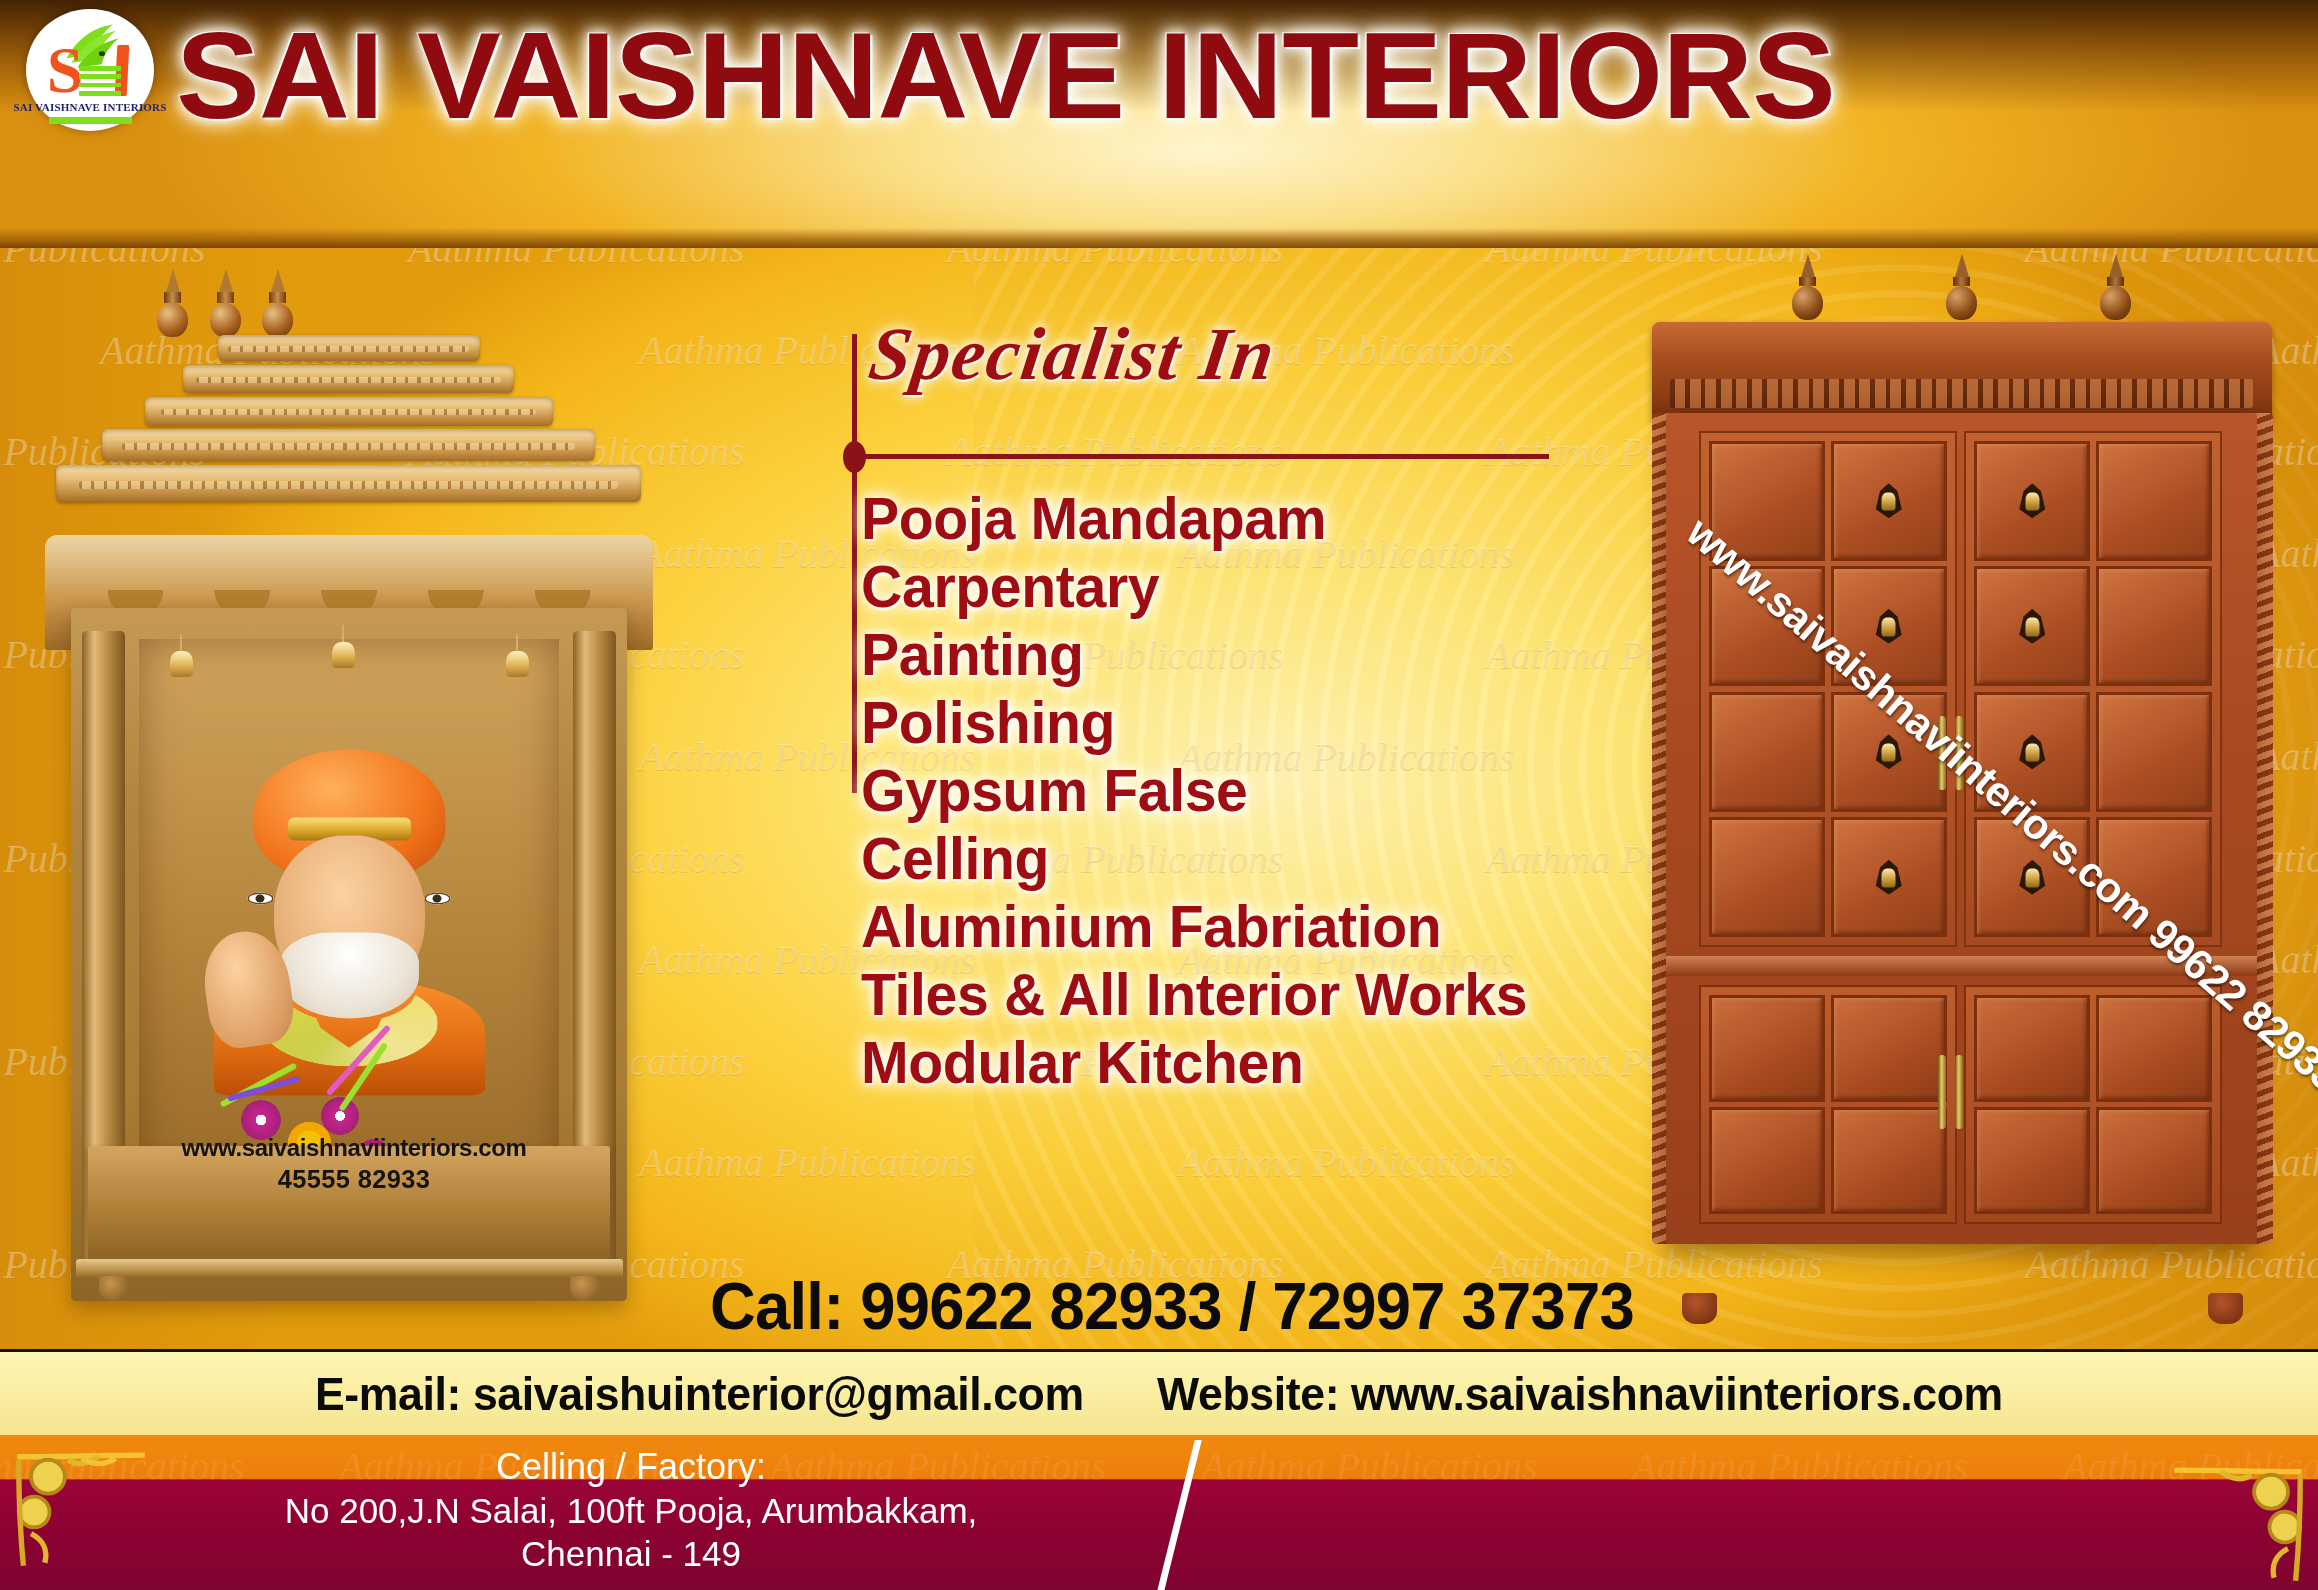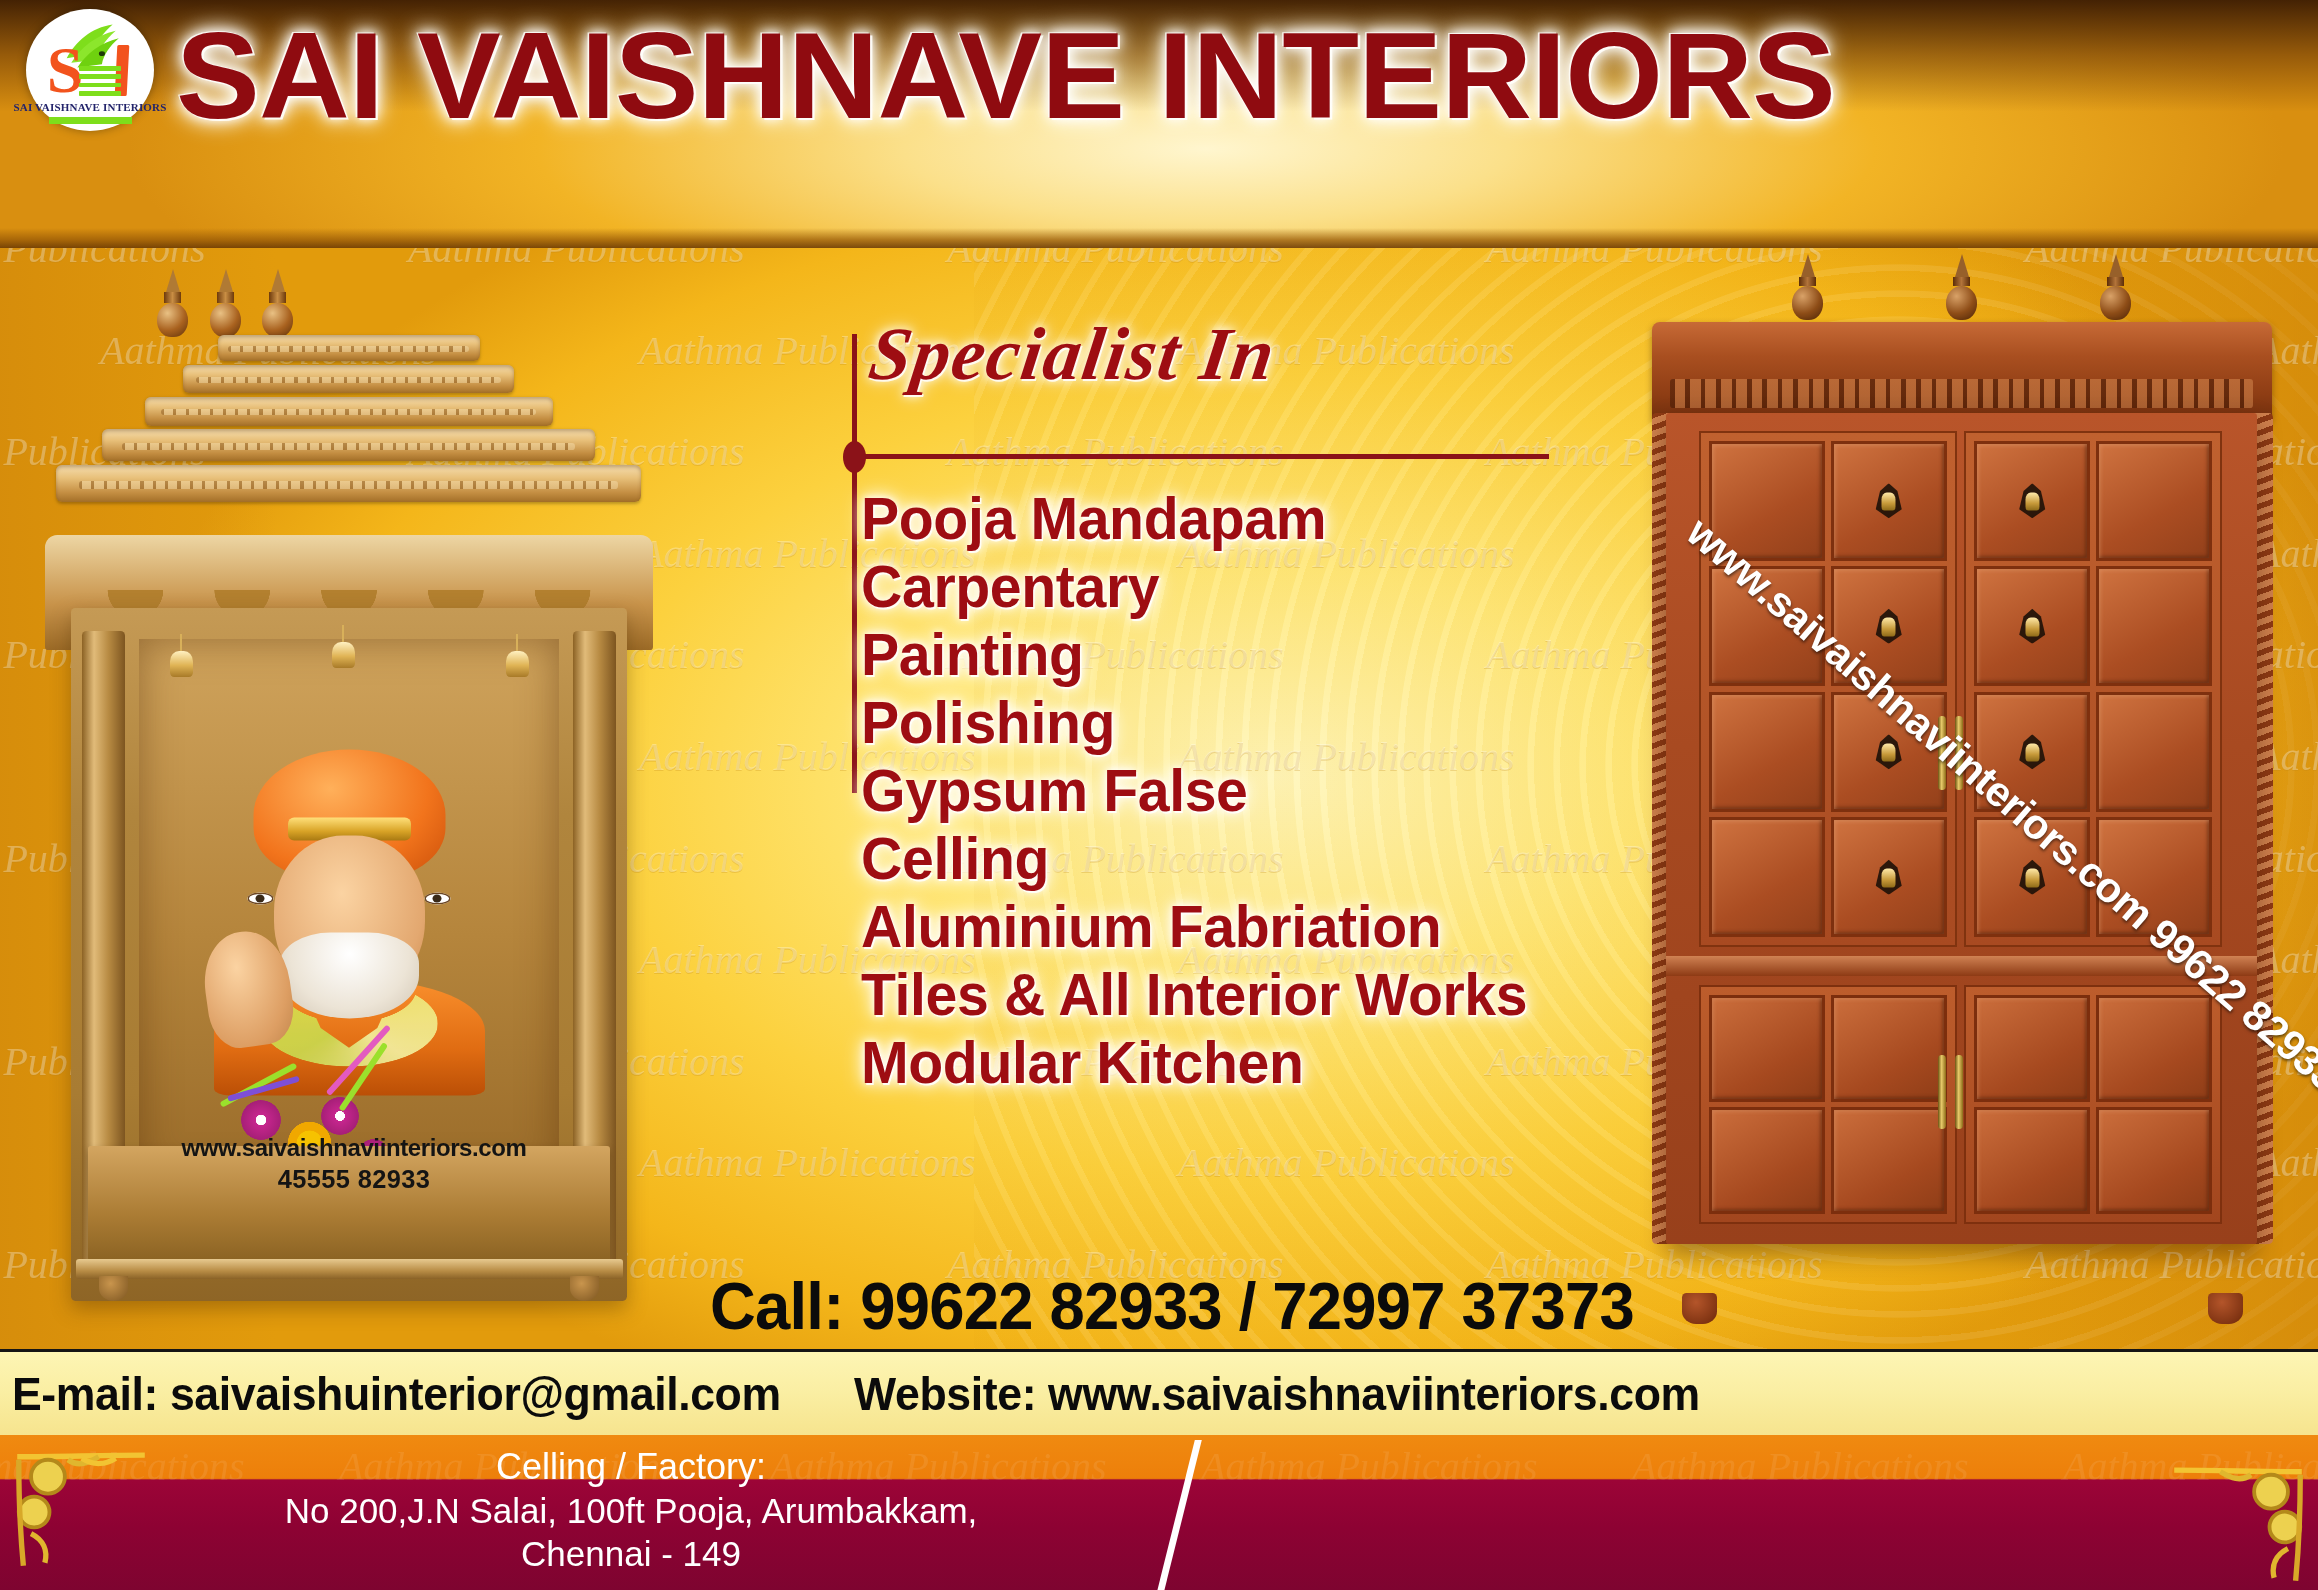--- a/index.html
+++ b/index.html
@@ -301,21 +301,21 @@
     transform:rotate(41deg);transform-origin:left top;
     font-weight:bold;font-size:42px;color:#ffffff;white-space:nowrap;
     text-shadow:1.5px 1.5px 3.1px rgba(0,0,0,.55);letter-spacing:-0.8px;
   }
 
   
   .contact-bar{
     position:absolute;left:0;top:1349px;width:2319px;height:86px;
     background:linear-gradient(180deg,#fdf5b4 0%, #faeea2 50%, #f6e48e 100%);
     border-top:3.8px solid #151515;border-bottom:0;
-    display:flex;align-items:center;justify-content:flex-start;gap:48px;z-index:8;
+    display:flex;align-items:center;justify-content:center;gap:48px;z-index:8;
   }
   .contact-bar .c{font-weight:bold;font-size:46px;color:#0b0b0b;letter-spacing:-0.4px;
     transform:scaleX(.97);white-space:nowrap;}
 
   
   .footer{
     position:absolute;left:0;top:1435px;width:2319px;height:155px;z-index:8;
     background:linear-gradient(180deg,#f08a10 0%,#ed7f0a 28%,#9c0437 29%, #8d0233 60%, #7e0430 100%);
     overflow:hidden;
   }

